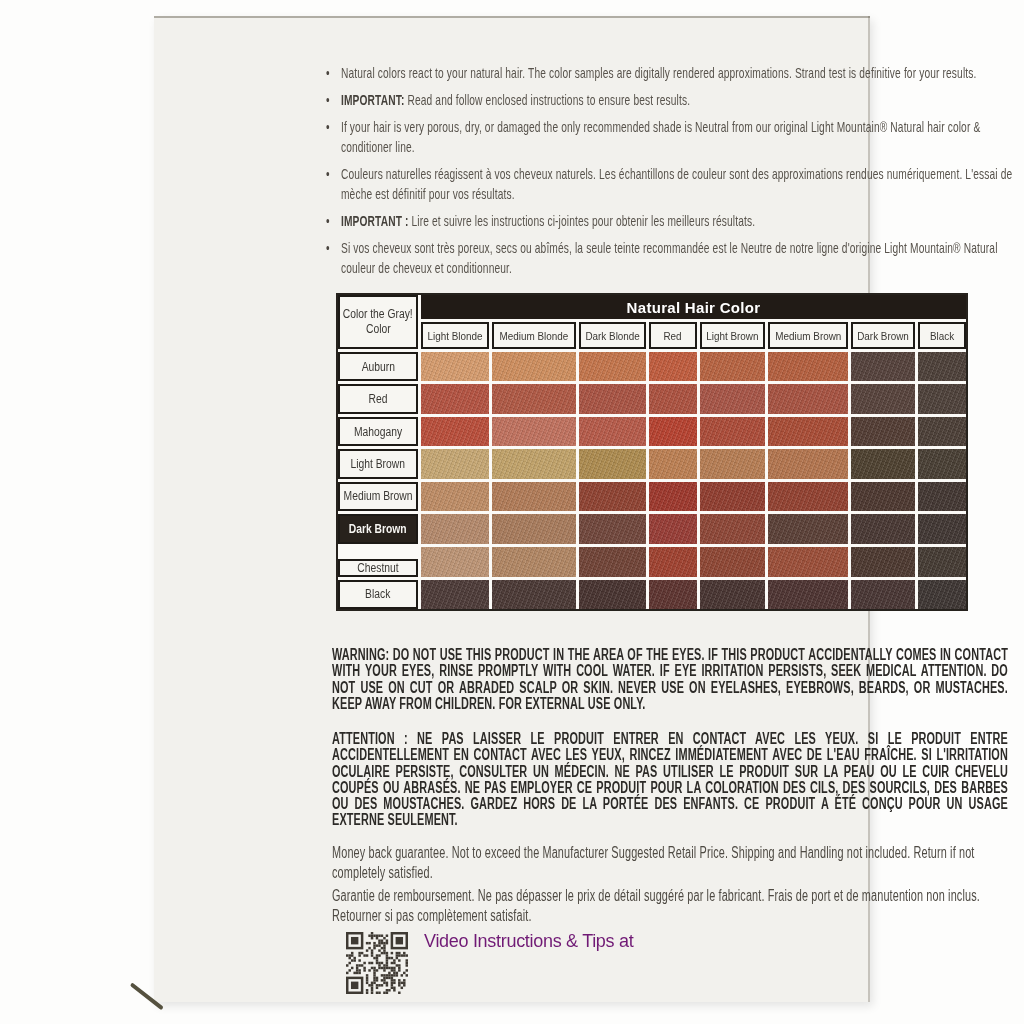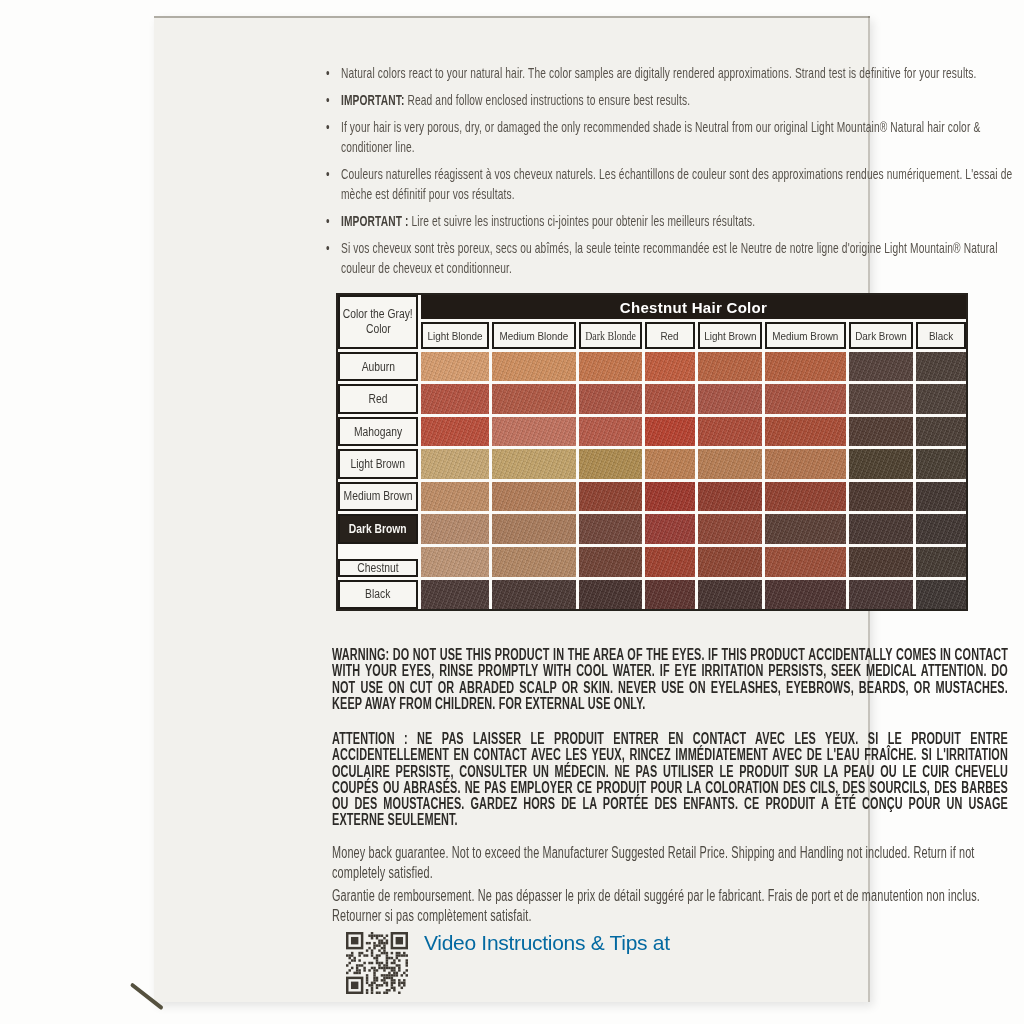--- a/index.html
+++ b/index.html
@@ -63,21 +63,21 @@
   }
   #warn-en{top:631px;}
   #warn-fr{top:715px;}
   .mbg{
     position:absolute;left:178px;width:994px;transform:scaleX(.68);transform-origin:0 0;
     font-size:16px;line-height:20px;color:#4e4a43;letter-spacing:.2px;
   }
   #mbg-en{top:827px;}
   #mbg-fr{top:870px;}
   .qr{position:absolute;left:192px;top:916px;width:62px;height:62px;}
-  .ft-title{position:absolute;left:270px;top:915px;font-size:21px;color:#0369a1;letter-spacing:-.3px;}
+  .ft-title{position:absolute;left:270px;top:915px;font-size:18px;color:#701a75;letter-spacing:-.3px;}
   .ft-url{position:absolute;left:271px;top:948px;font-size:17px;font-weight:bold;color:#4c4842;letter-spacing:.2px;}
 </style>
 </head>
 <body>
 
 <div class="box">
   <div class="bullets" id="bullets">
       <div class="bullet">
         <span class="dot">•</span>
         <span>Natural colors react to your natural hair. The color samples are digitally rendered approximations. Strand test is definitive for your results.</span>
@@ -102,28 +102,28 @@
         <span class="dot">•</span>
         <span>Si vos cheveux sont très poreux, secs ou abîmés, la seule teinte recommandée est le Neutre de notre ligne d'origine Light Mountain® Natural couleur de cheveux et conditionneur.</span>
       </div>
     </div>
 
   <div class="table-wrap" id="color-table">
     <div class="corner-cell">
       <span class="cndx">Color the Gray!</span>
       <span class="cndx">Color</span>
     </div>
-    <div class="main-header">Chestnut Hair Color</div>
+    <div class="main-header">Natural Hair Color</div>
   <div class="col-head" style="grid-area: 2 / 2;">
         <span class="cndx">Light Blonde</span>
       </div>
       <div class="col-head" style="grid-area: 2 / 3;">
         <span class="cndx">Medium Blonde</span>
       </div>
-      <div class="col-head" style="grid-area: 2 / 4; font-family: Liberation Serif, serif;">
+      <div class="col-head" style="grid-area: 2 / 4;">
         <span class="cndx">Dark Blonde</span>
       </div>
       <div class="col-head" style="grid-area: 2 / 5;">
         <span class="cndx">Red</span>
       </div>
       <div class="col-head" style="grid-area: 2 / 6;">
         <span class="cndx">Light Brown</span>
       </div>
       <div class="col-head" style="grid-area: 2 / 7;">
         <span class="cndx">Medium Brown</span>

